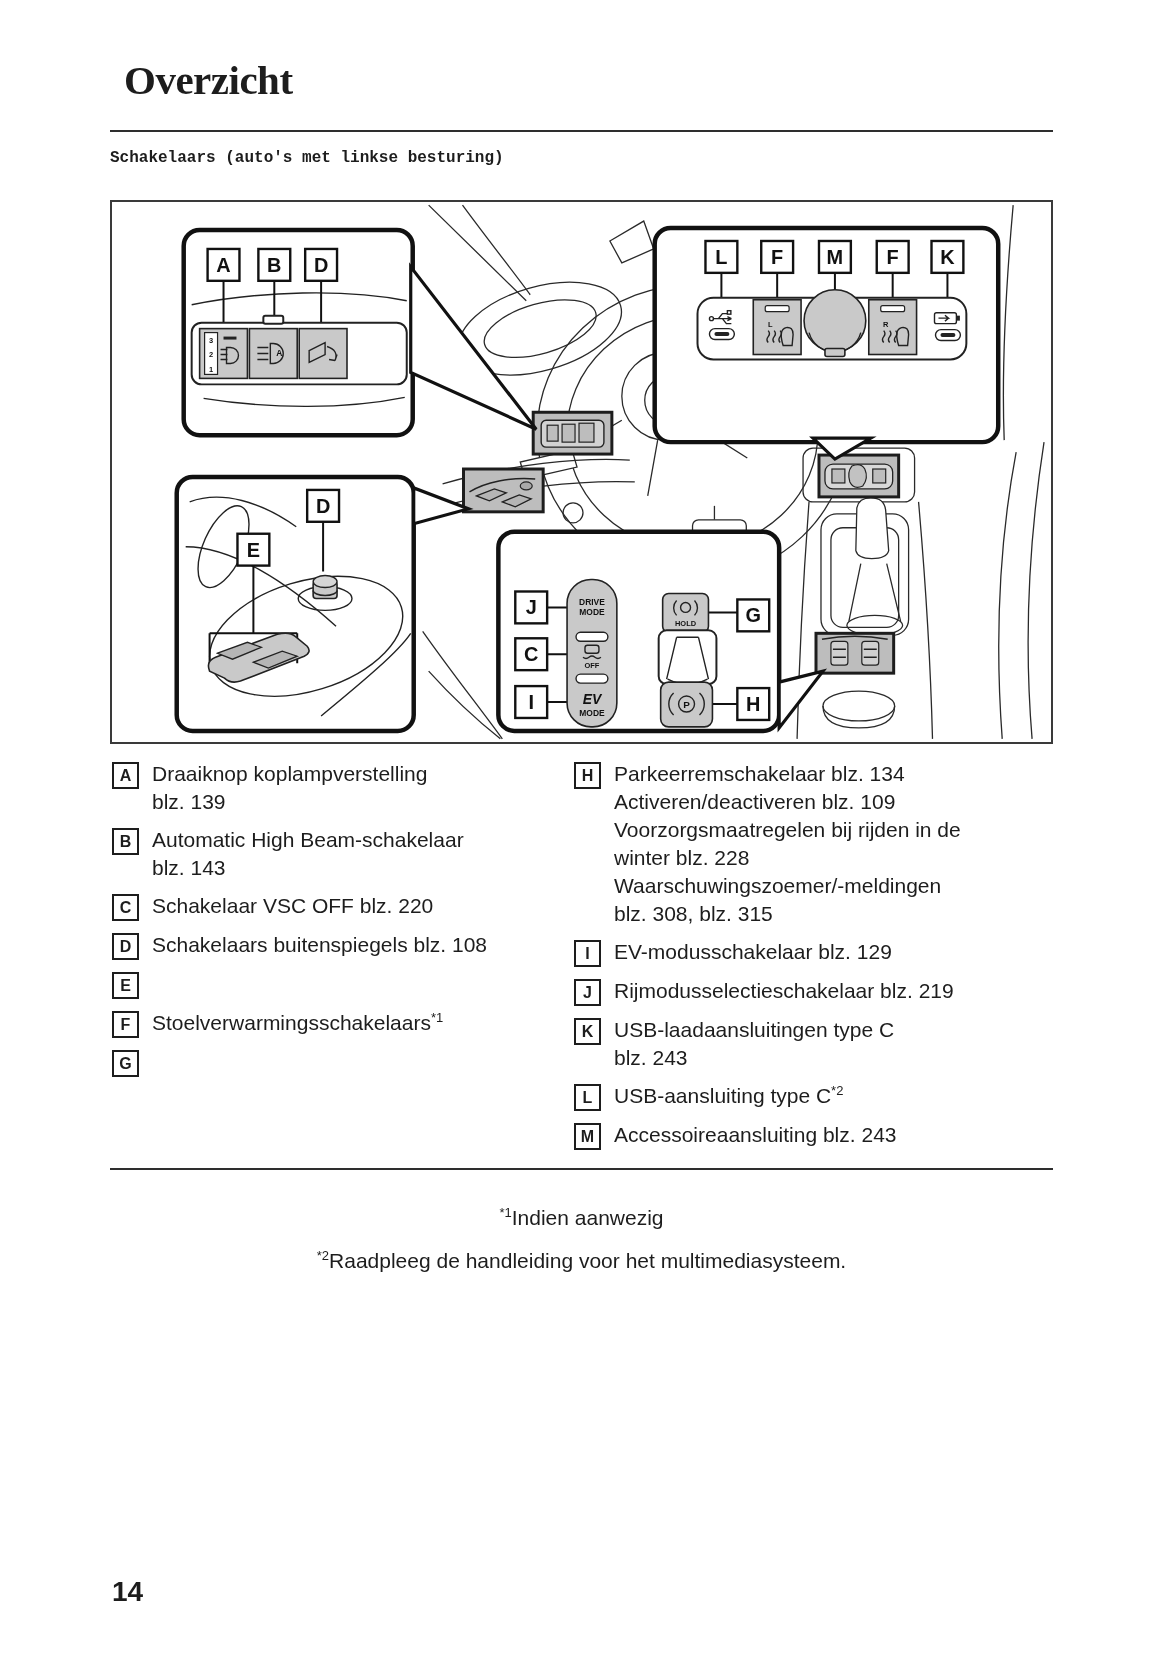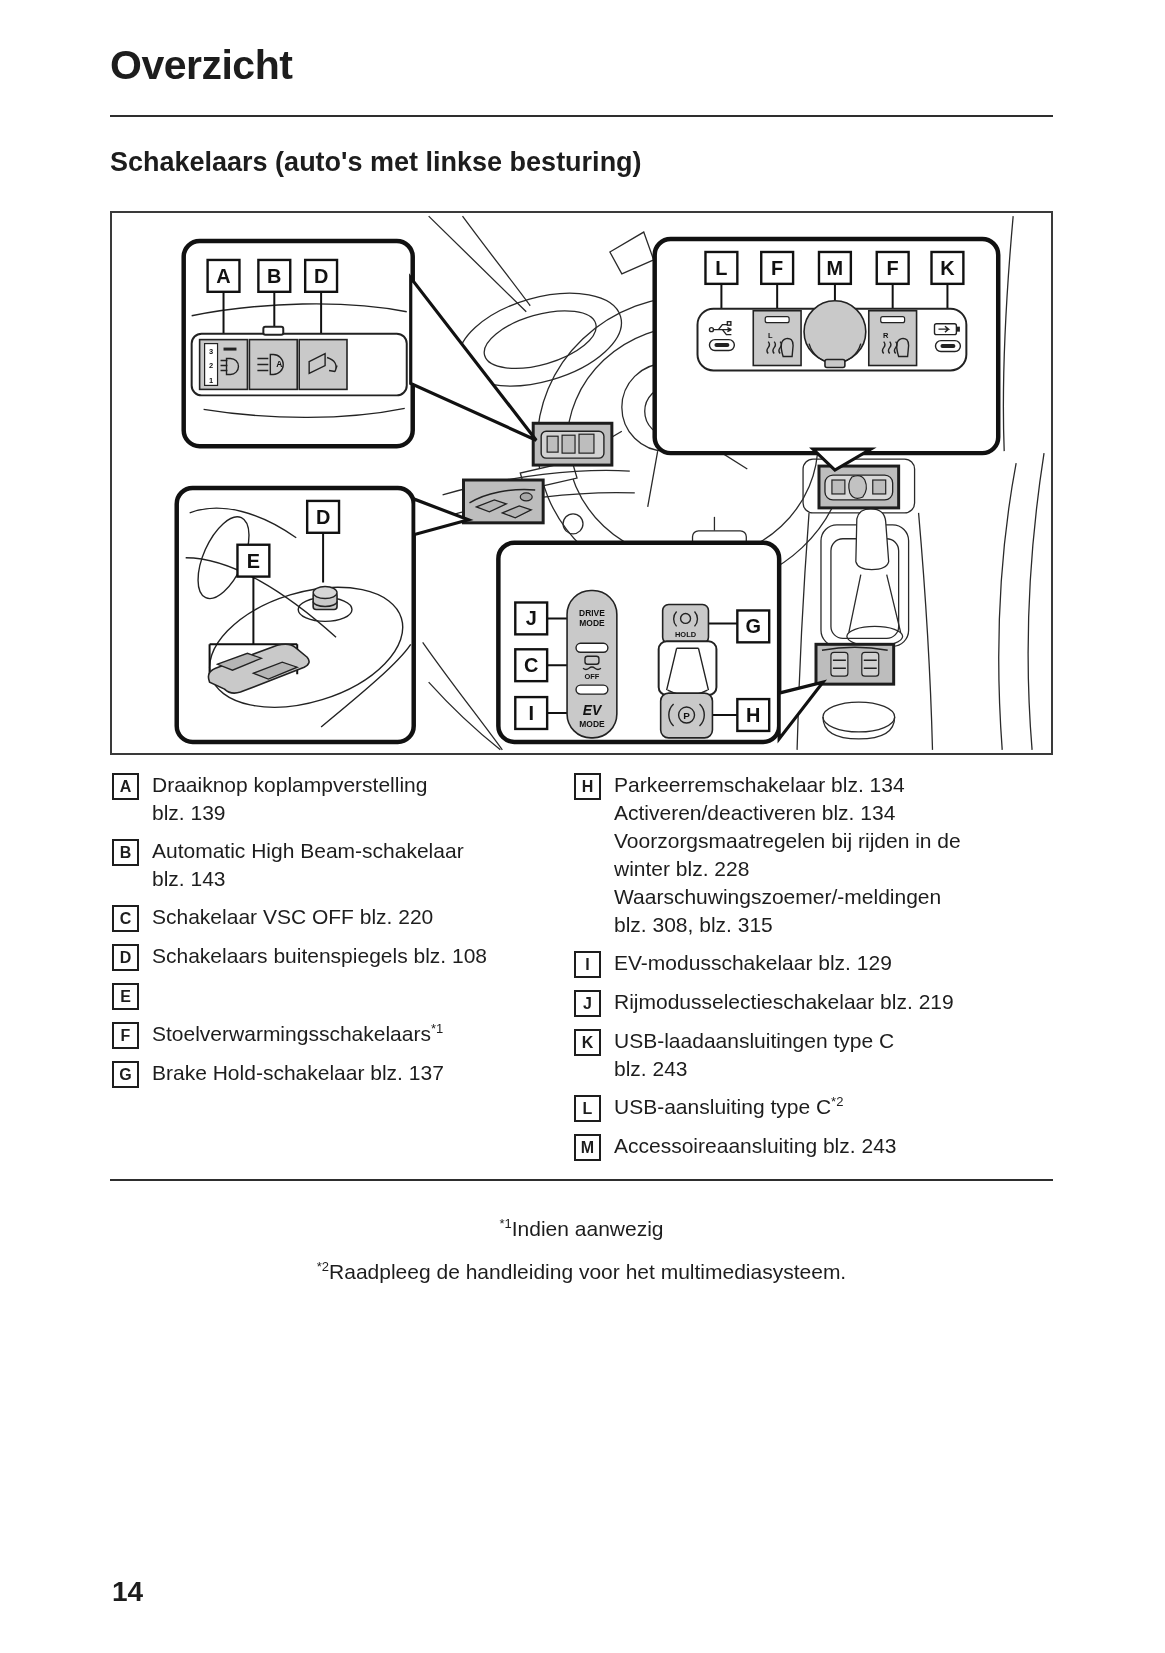--- a/index.html
+++ b/index.html
@@ -3,23 +3,23 @@
 <meta charset="utf-8">
 <style>
   * { box-sizing: border-box; }
   html,body { margin:0; padding:0; }
   body {
     width:1165px; height:1653px; position:relative; overflow:hidden;
     background:#ffffff; color:#1d1d1d;
     font-family:"Liberation Sans", sans-serif;
   }
   .page { padding:0 112px 0 110px; }
-  .title { font-size:41px; font-weight:bold; letter-spacing:-0.5px; margin:0; padding-top:42px; }
+  .title { font-size:41px; font-weight:bold; letter-spacing:-0.5px; margin:14px; padding-top:42px;font-family:Liberation Serif, serif; }
   .rule { border:none; border-top:2px solid #2e2e2e; margin:26px 0 0 0; }
-  .subtitle { font-size:27px; font-weight:bold; margin-top:30px; }
+  .subtitle { font-size:16px; font-weight:bold; margin-top:17px;font-family:Liberation Mono, monospace; }
   .diagram-box { margin-top:33px; border:2px solid #3a3a3a; height:544px; background:#fff; }
   .diagram-box svg { display:block; width:100%; height:100%; }
 
   .legend { display:flex; margin-top:16px; }
   .lcol { width:462px; flex:0 0 auto; }
   .rcol { flex:1; }
   .lrow { display:flex; align-items:flex-start; margin-bottom:10px; }
   .kbox {
     width:27px; height:27px; border:2px solid #1d1d1d; background:#fff;
     font-weight:bold; font-size:16px; line-height:23px; text-align:center;
@@ -324,33 +324,30 @@
 
       <div class="lrow">
         <div class="kbox">F</div>
         <div class="ltxt">
           <div><span>Stoelverwarmingsschakelaars</span><sup class="fn">*1</sup></div>
         </div>
       </div>
 
       <div class="lrow">
         <div class="kbox">G</div>
-        <div class="ltxt">
-            <div>Brake Hold-schakelaar blz. 137</div>
-          </div>
       </div>
 
     </div>
     <div class="rcol">
 
       <div class="lrow">
         <div class="kbox">H</div>
         <div class="ltxt">
           <div>Parkeerremschakelaar blz. 134</div>
-          <div>Activeren/deactiveren blz. 134</div>
+          <div>Activeren/deactiveren blz. 109</div>
           <div>Voorzorgsmaatregelen bij rijden in de</div>
           <div>winter blz. 228</div>
           <div>Waarschuwingszoemer/-meldingen</div>
           <div>blz. 308, blz. 315</div>
         </div>
       </div>
 
       <div class="lrow">
         <div class="kbox">I</div>
         <div class="ltxt">

